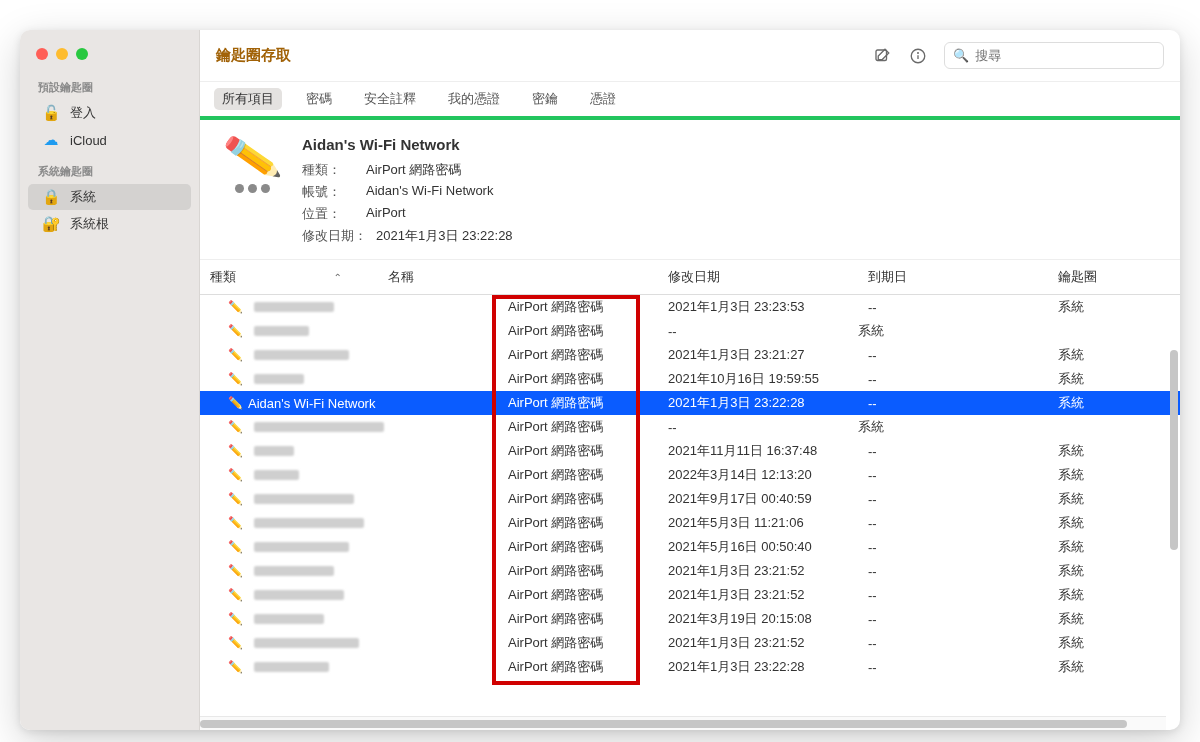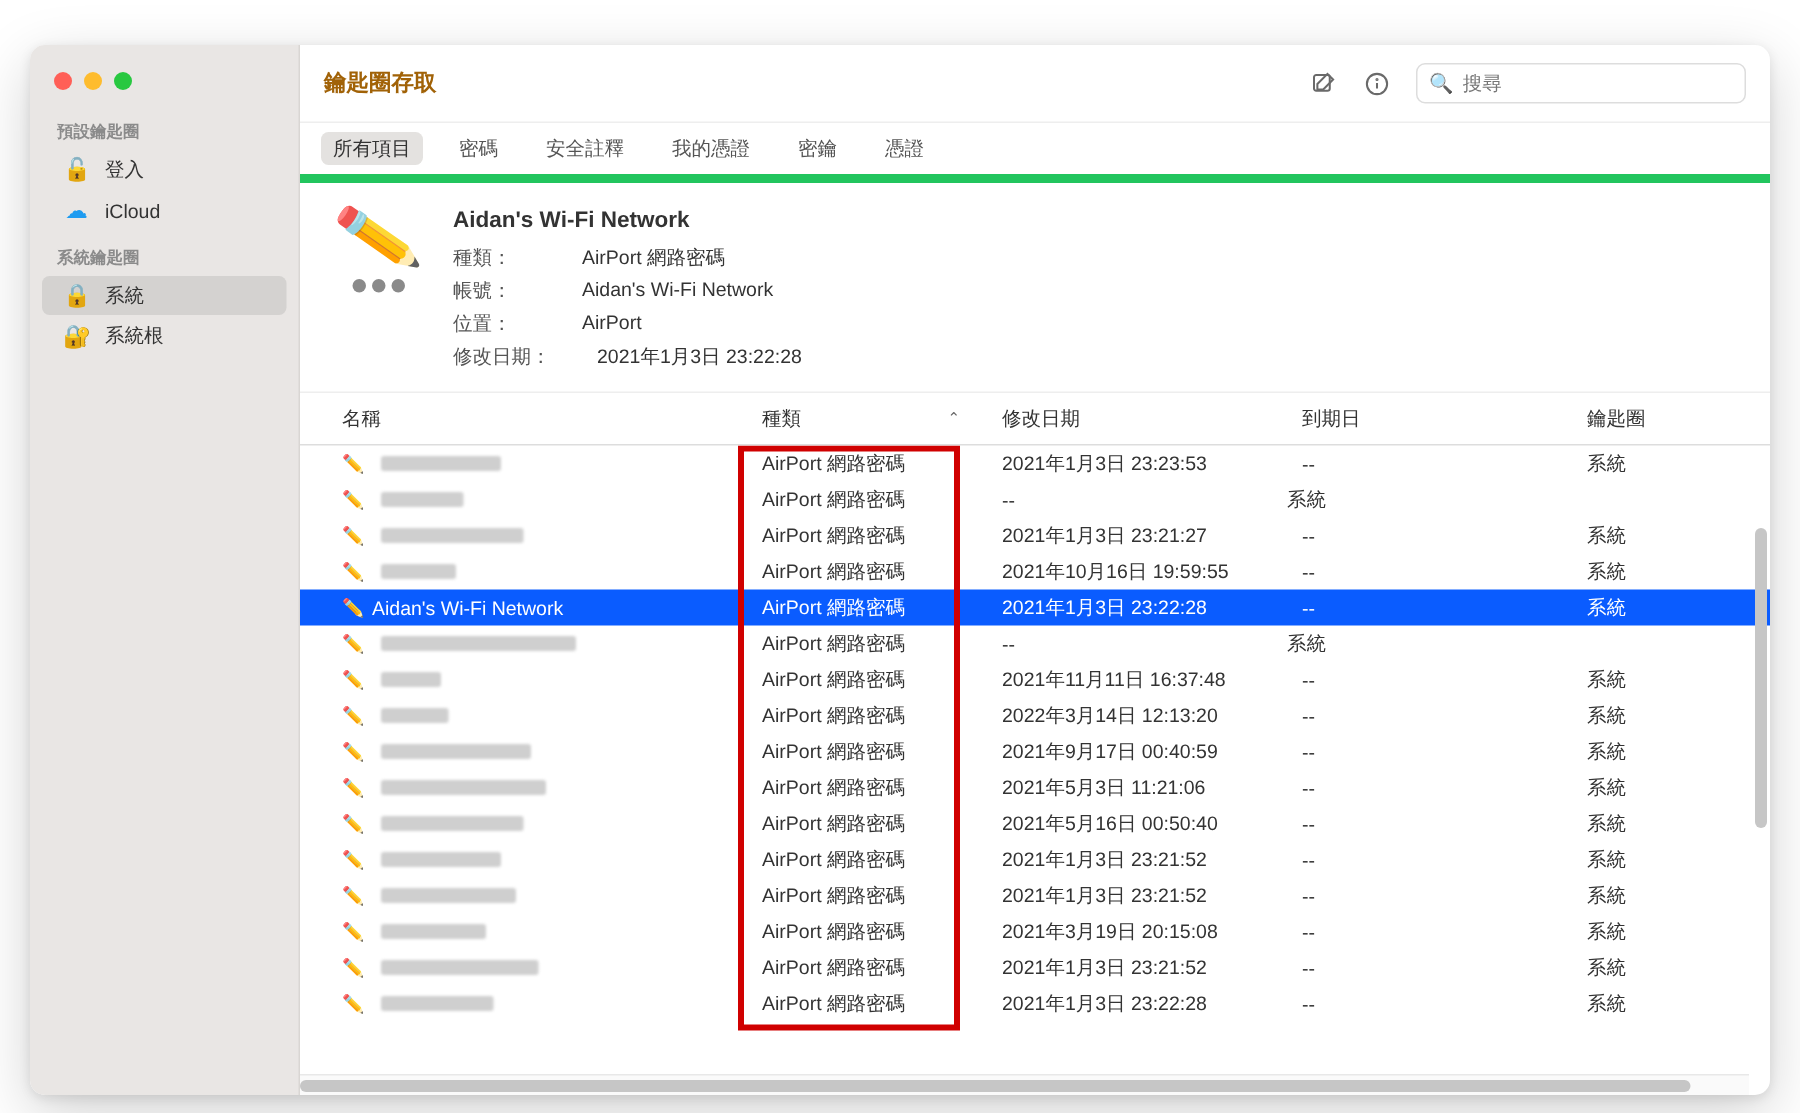--- a/index.html
+++ b/index.html
@@ -93,21 +93,21 @@
   display:flex; align-items:center;
   padding: 0 8px;
   color:#aaa; font-size:13px;
 }
 .search .sicon { margin-right: 6px; font-size:13px; }
 .search input { border:0; outline:0; font-size:13px; color:#3b82f6; width:100%; background:transparent; }
 
 .tabs {
   display:flex; gap:16px;
   padding: 6px 14px;
-  border-bottom: 6px solid #22c55e;
+  border-bottom: 4px solid #22c55e;
   font-size: 13px;
   color:#555;
 }
 .tab { padding: 2px 8px; border-radius:5px; }
 .tab.active { background:#e4e2e0; color:#333; }
 
 .detail {
   display:flex;
   padding: 16px 22px 10px;
   gap: 20px;
@@ -121,21 +121,21 @@
   transform: rotate(-10deg);
   display:inline-block;
 }
 .det-dots {
   margin-top: 4px;
   display:flex; gap:4px; justify-content:center;
 }
 .det-dots span { width:9px; height:9px; background:#8a8a8a; border-radius:50%; }
 .det-body { font-size:13px; color:#333; }
 .det-title { font-size:15px; font-weight:700; margin-bottom: 8px; }
-.det-row { display:flex; margin-bottom:4px;gap:22px; }
+.det-row { display:flex; margin-bottom:4px; }
 .det-row .lbl { width: 64px; color:#555; }
 .det-row .val { }
 
 .table-wrap {
   flex:1;
   overflow: hidden;
   position: relative;
 }
 .thead {
   display:flex;
@@ -297,25 +297,25 @@
           </div>
         <div class="det-row">
             <span class="lbl" style="width:74px">修改日期：</span>
             <span class="val">2021年1月3日 23:22:28</span>
           </div>
       </div>
     </div>
 
     <div class="table-wrap">
       <div class="thead">
-        <div class="th col-name" style="padding-left:28px">名稱</div>
         <div class="th col-type">
           <span>種類</span>
           <span class="sort-caret">⌃</span>
         </div>
+        <div class="th col-name" style="padding-left:28px">名稱</div>
         <div class="th col-mod">修改日期</div>
         <div class="th col-exp">到期日</div>
         <div class="th col-kc">鑰匙圈</div>
       </div>
 
       <div class="tbody" id="tbody">
 
         <div class="row">
             <div class="td col-name" style="padding-left: 28px;">
               <span class="name-icon">✏️</span>

